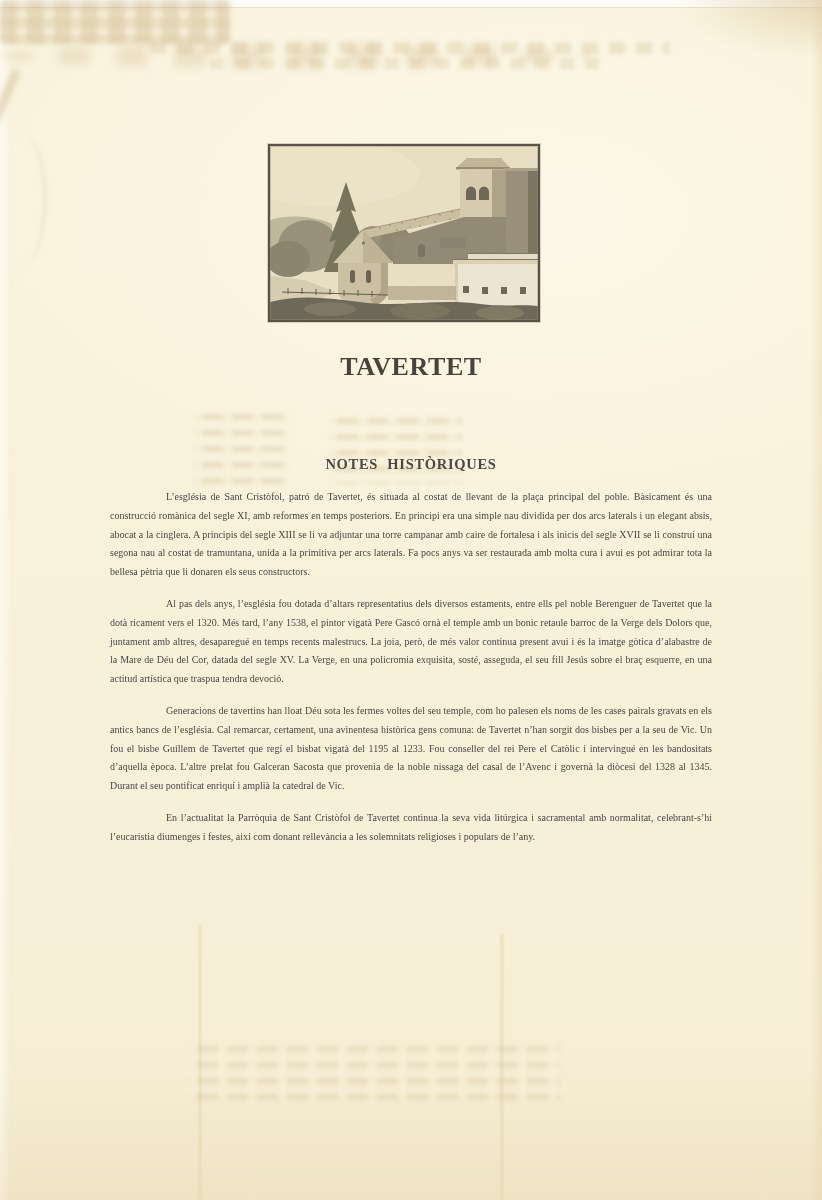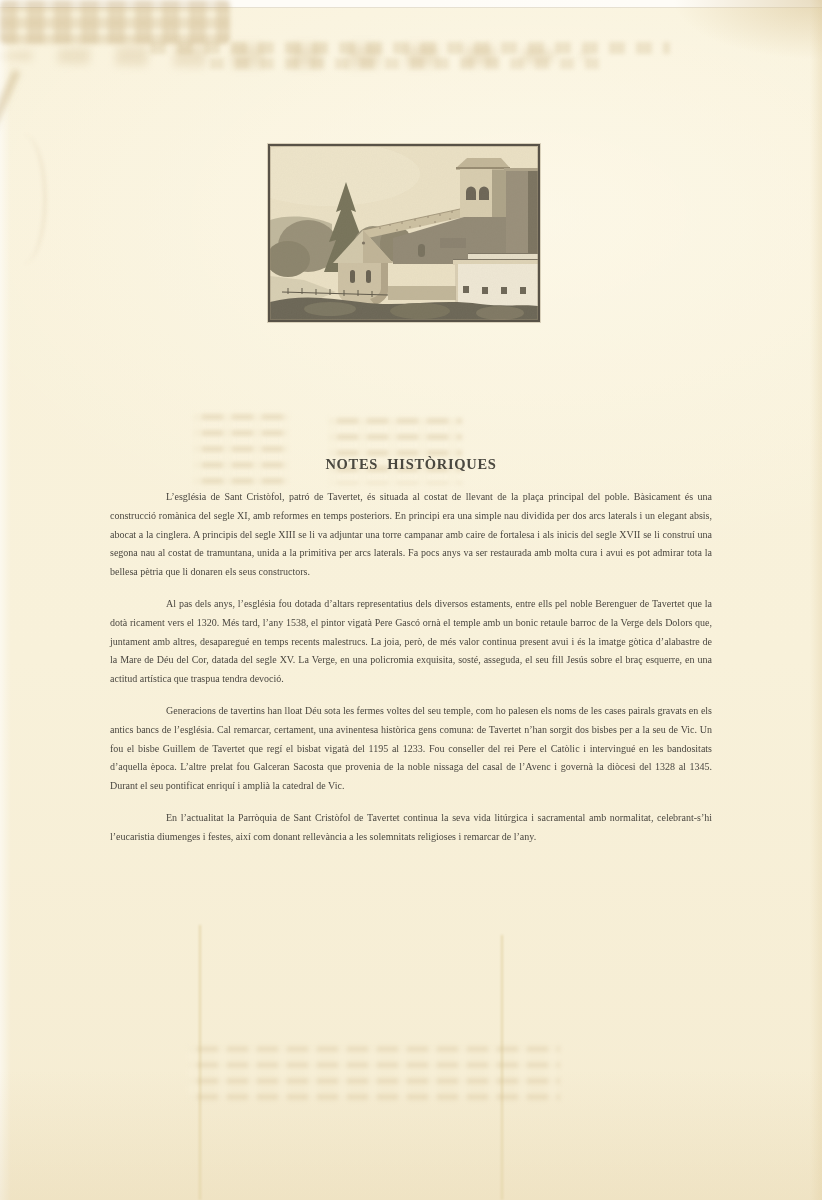--- a/index.html
+++ b/index.html
@@ -197,24 +197,25 @@
       <ellipse cx="150" cy="165" rx="30" ry="8" fill="#6a6653"></ellipse>
       <ellipse cx="230" cy="167" rx="24" ry="7" fill="#716c59"></ellipse>
 
       <rect x="0" y="0" width="268" height="174" fill="#e3d2a9" opacity="0.12"></rect>
       <rect x="0" y="0" width="268" height="174" filter="url(#grain)" opacity="0.5"></rect>
       <rect x="0.5" y="0.5" width="267" height="173" fill="none" stroke="#9a8f76" stroke-opacity="0.4"></rect>
     </svg>
   </figure>
 
   <h1 class="title">
+    <span class="tline">TAVERTET</span>
   </h1>
 
   <h2 class="section-heading">NOTES HISTÒRIQUES</h2>
 
   <div class="body-text">
     <p>L’església de Sant Cristòfol, patró de Tavertet, és situada al costat de llevant de la plaça principal del poble. Bàsicament és una construcció romànica del segle XI, amb reformes en temps posteriors. En principi era una simple nau dividida per dos arcs laterals i un elegant absis, abocat a la cinglera. A principis del segle XIII se li va adjuntar una torre campanar amb caire de fortalesa i als inicis del segle XVII se li construí una segona nau al costat de tramuntana, unida a la primitiva per arcs laterals. Fa pocs anys va ser restaurada amb molta cura i avui es pot admirar tota la bellesa pètria que li donaren els seus constructors.</p>
     <p>Al pas dels anys, l’església fou dotada d’altars representatius dels diversos estaments, entre ells pel noble Berenguer de Tavertet que la dotà ricament vers el 1320. Més tard, l’any 1538, el pintor vigatà Pere Gascó ornà el temple amb un bonic retaule barroc de la Verge dels Dolors que, juntament amb altres, desaparegué en temps recents malestrucs. La joia, però, de més valor continua present avui i és la imatge gòtica d’alabastre de la Mare de Déu del Cor, datada del segle XV. La Verge, en una policromia exquisita, sosté, asseguda, el seu fill Jesús sobre el braç esquerre, en una actitud artística que traspua tendra devoció.</p>
     <p>Generacions de tavertins han lloat Déu sota les fermes voltes del seu temple, com ho palesen els noms de les cases pairals gravats en els antics bancs de l’església. Cal remarcar, certament, una avinentesa històrica gens comuna: de Tavertet n’han sorgit dos bisbes per a la seu de Vic. Un fou el bisbe Guillem de Tavertet que regí el bisbat vigatà del 1195 al 1233. Fou conseller del rei Pere el Catòlic i intervingué en les bandositats d’aquella època. L’altre prelat fou Galceran Sacosta que provenia de la noble nissaga del casal de l’Avenc i governà la diòcesi del 1328 al 1345. Durant el seu pontificat enriquí i amplià la catedral de Vic.</p>
-    <p>En l’actualitat la Parròquia de Sant Cristòfol de Tavertet continua la seva vida litúrgica i sacramental amb normalitat, celebrant-s’hi l’eucaristia diumenges i festes, així com donant rellevància a les solemnitats religioses i remarcar de l’any.</p>
+    <p>En l’actualitat la Parròquia de Sant Cristòfol de Tavertet continua la seva vida litúrgica i sacramental amb normalitat, celebrant-s’hi l’eucaristia diumenges i festes, així com donant rellevància a les solemnitats religioses i populars de l’any.</p>
   </div>
 
 </div>
 
 </body></html>

